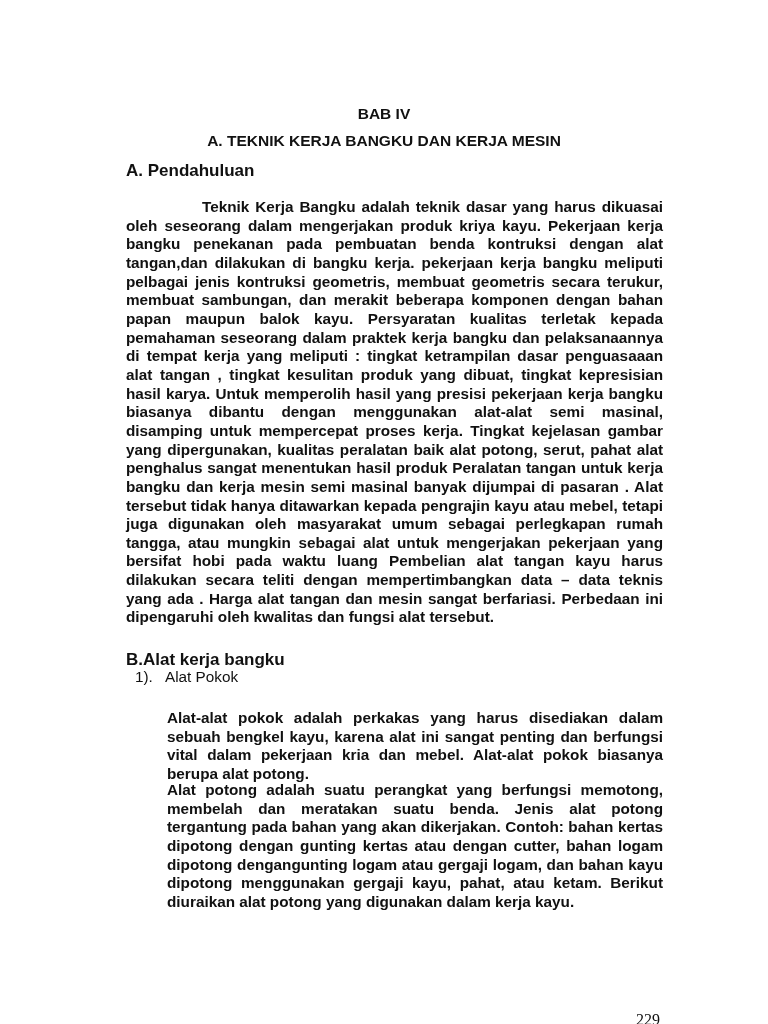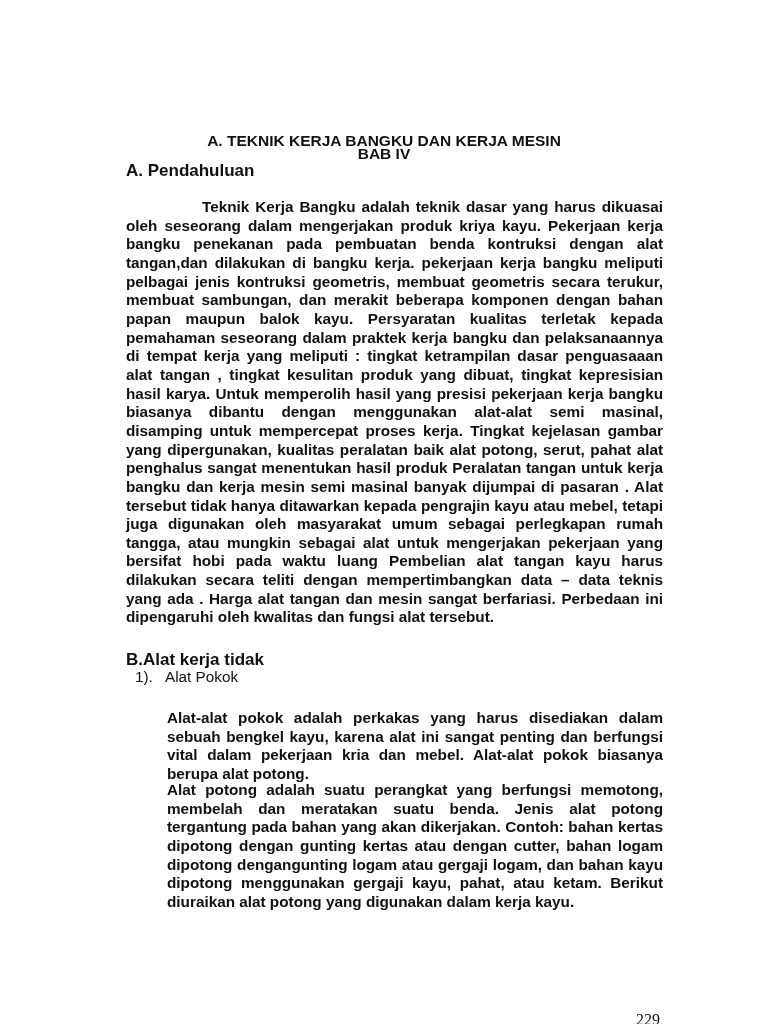--- a/index.html
+++ b/index.html
@@ -1,21 +1,21 @@
 <!DOCTYPE html>
 <html><head>
 <meta charset="utf-8">
 <style>
   html, body { margin: 0; padding: 0; background: #ffffff; }
   body { width: 768px; height: 1024px; overflow: hidden; position: relative;
          font-family: "Liberation Sans", sans-serif; color: #111; }
   .page { position: absolute; left: 0; top: 0; width: 768px; height: 1024px; background: #fff; }
   .title { position: absolute; left: 0; width: 768px; text-align: center;
            font-weight: bold; font-size: 15.5px; line-height: 19px; color: #111; }
-  .t1 { top: 104px; margin-top: 40px; }
+  .t1 { top: 104px; }
   .t2 { top: 123px; margin-top: 8px; }
   .h { position: absolute; left: 126px; font-weight: bold; font-size: 17px; line-height: 19px; text-align: center; }
   .hA { top: 161px; }
   .hB { top: 650px; }
   .para { position: absolute; font-size: 15.3px; line-height: 18.65px; text-align: justify;
           text-align-last: left; font-weight: bold; }
   .p1 { left: 126px; width: 537px; top: 198px; text-indent: 76px; }
   .item { position: absolute; left: 135px; top: 668px; font-size: 15.3px; line-height: 18.65px; }
   .item .num { display: inline-block; width: 30px; }
   .p2 { left: 167px; width: 496px; top: 709px; }
@@ -26,21 +26,21 @@
 </head>
 <body>
 
 <div class="page">
   <div class="title t1">BAB IV</div>
   <div class="title t2">A. TEKNIK KERJA BANGKU DAN KERJA MESIN</div>
 
   <div class="h hA">A. Pendahuluan</div>
   <div class="para p1">Teknik Kerja Bangku adalah teknik dasar yang harus dikuasai oleh seseorang dalam mengerjakan produk kriya kayu. Pekerjaan kerja bangku penekanan pada pembuatan benda kontruksi dengan alat tangan,dan dilakukan di bangku kerja. pekerjaan kerja bangku meliputi pelbagai jenis kontruksi geometris, membuat geometris secara terukur, membuat sambungan, dan merakit beberapa komponen dengan bahan papan maupun balok kayu. Persyaratan kualitas terletak kepada pemahaman seseorang dalam praktek kerja bangku dan pelaksanaannya di tempat kerja yang meliputi : tingkat  ketrampilan dasar penguasaaan alat tangan , tingkat  kesulitan produk yang dibuat, tingkat kepresisian hasil karya. Untuk memperolih hasil yang presisi pekerjaan kerja bangku biasanya dibantu dengan menggunakan alat-alat semi masinal, disamping untuk mempercepat proses kerja. Tingkat kejelasan gambar yang dipergunakan, kualitas peralatan baik alat potong, serut, pahat alat penghalus sangat menentukan hasil produk   Peralatan tangan untuk kerja bangku dan kerja mesin semi masinal banyak dijumpai di pasaran . Alat tersebut tidak hanya ditawarkan kepada pengrajin kayu atau mebel, tetapi juga digunakan oleh masyarakat umum sebagai perlegkapan rumah tangga, atau mungkin sebagai alat untuk mengerjakan pekerjaan yang bersifat hobi pada waktu luang Pembelian alat tangan kayu harus dilakukan secara teliti dengan mempertimbangkan data  – data teknis yang ada . Harga alat tangan dan mesin sangat berfariasi. Perbedaan ini dipengaruhi oleh kwalitas dan fungsi alat tersebut.</div>
 
-  <div class="h hB">B.Alat kerja tidak</div>
+  <div class="h hB">B.Alat kerja bangku</div>
   <div class="item">
     <span class="num">1).</span><span>Alat Pokok</span>
   </div>
   <div class="para p2">Alat-alat pokok adalah perkakas yang harus disediakan dalam sebuah bengkel kayu, karena alat ini sangat penting dan berfungsi vital dalam pekerjaan kria dan mebel. Alat-alat pokok biasanya berupa alat potong.</div>
   <div class="para p3">Alat potong adalah suatu perangkat yang berfungsi memotong, membelah dan meratakan suatu benda. Jenis alat potong tergantung pada bahan yang akan dikerjakan. Contoh: bahan kertas dipotong dengan gunting kertas atau dengan cutter, bahan logam dipotong dengangunting logam atau gergaji logam, dan bahan kayu dipotong menggunakan gergaji kayu, pahat, atau ketam. Berikut diuraikan alat potong yang digunakan dalam kerja kayu.</div>
 
   <div class="pagenum">229</div>
 </div>
 
 </body></html>

